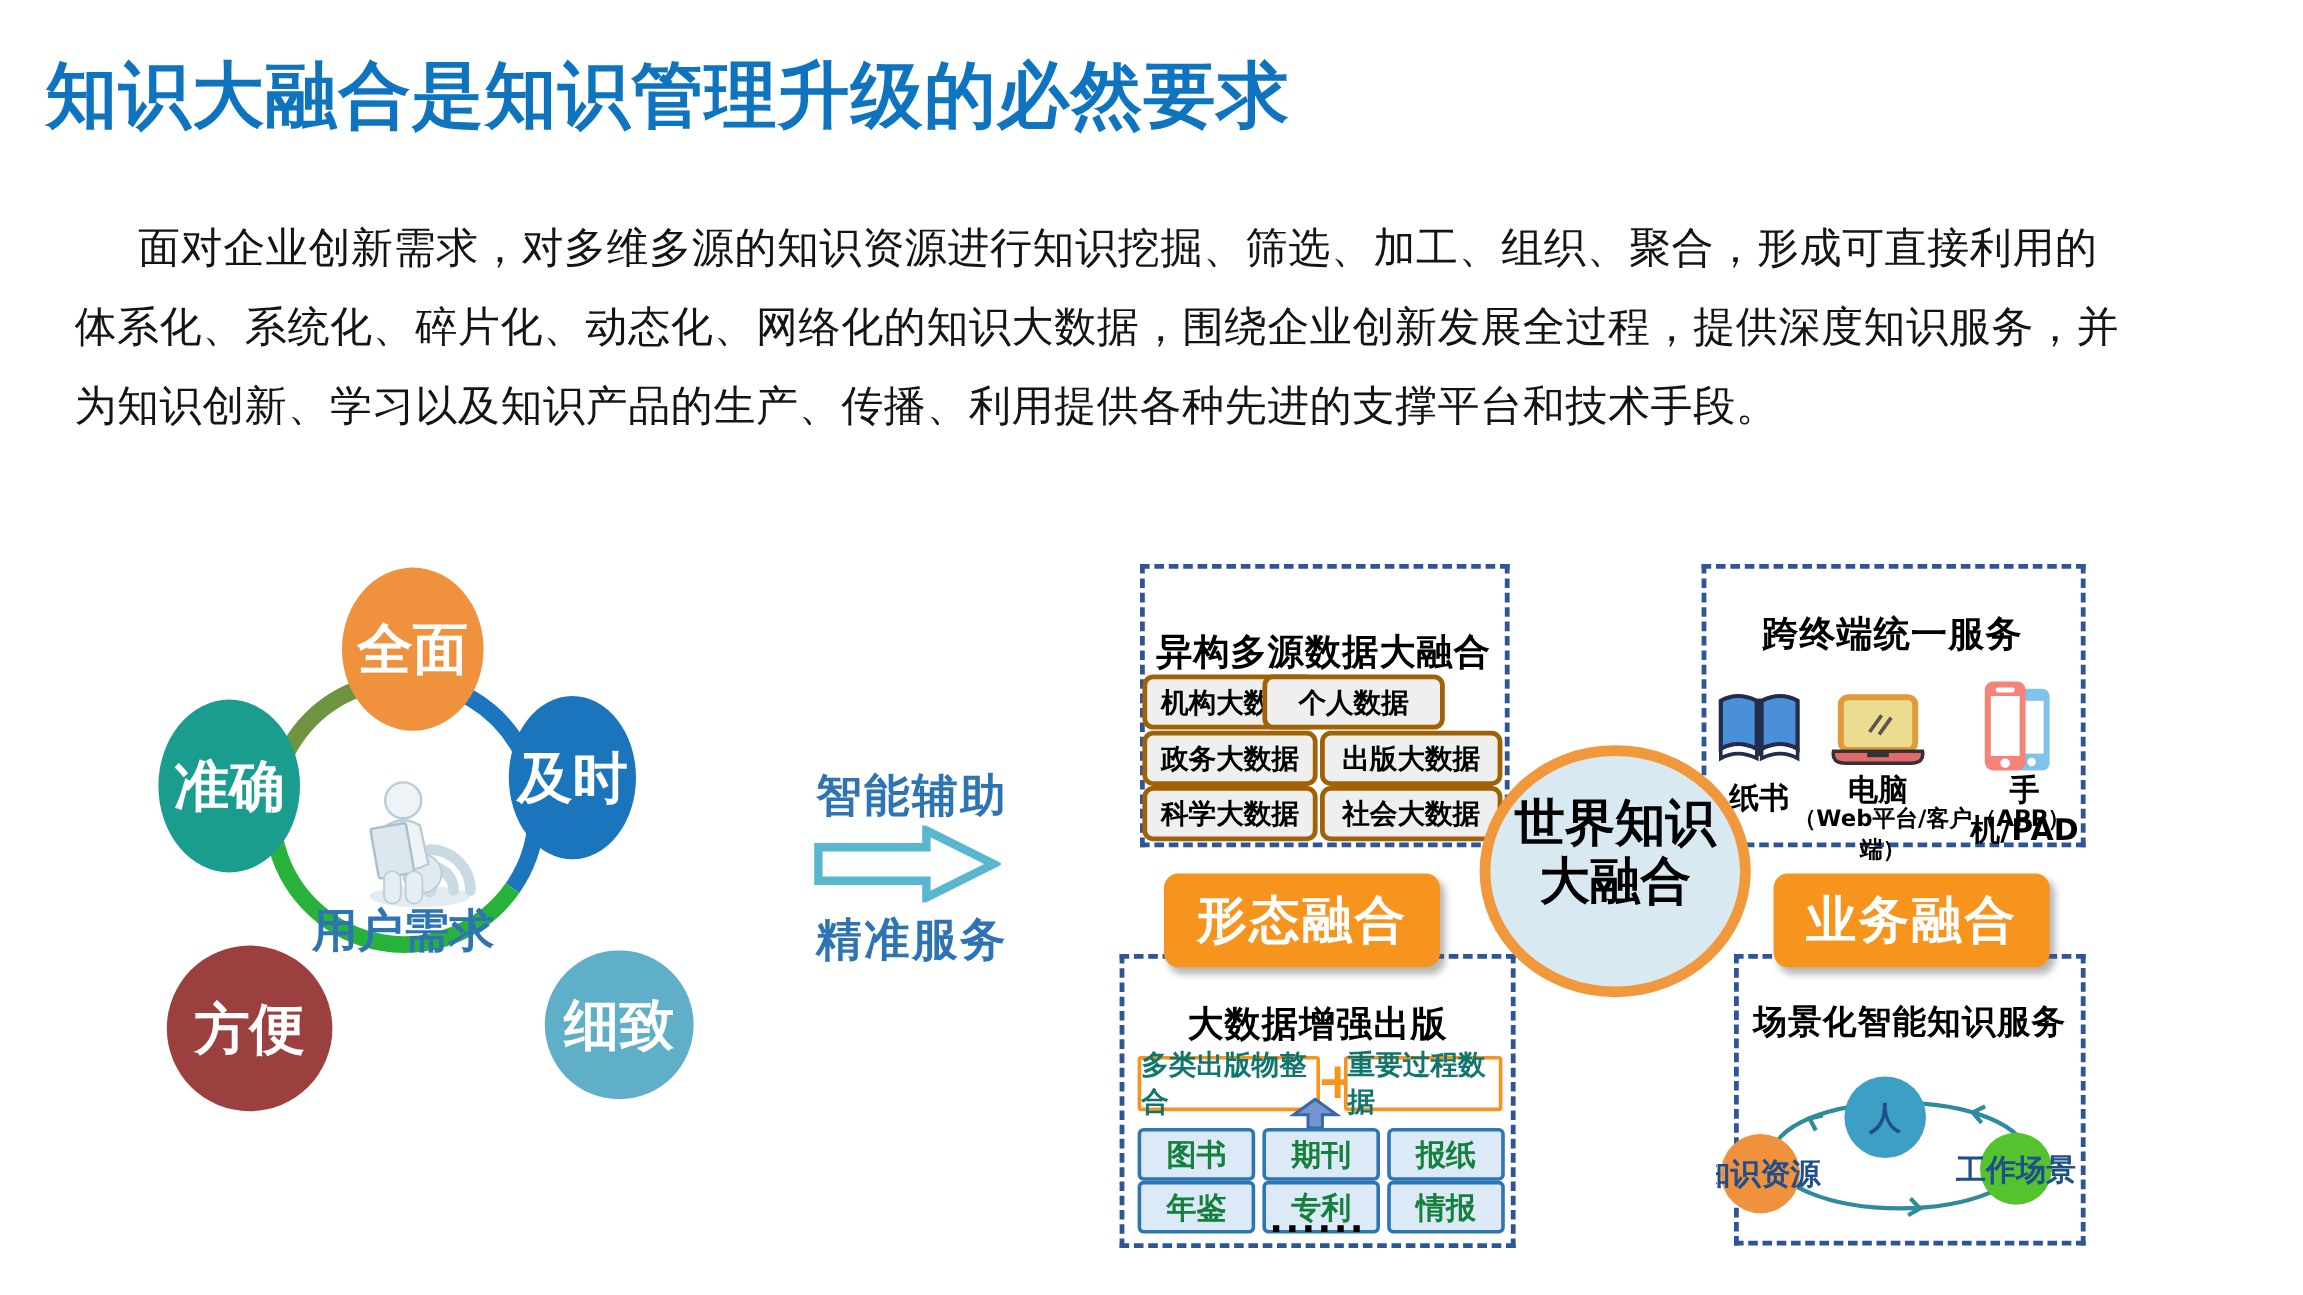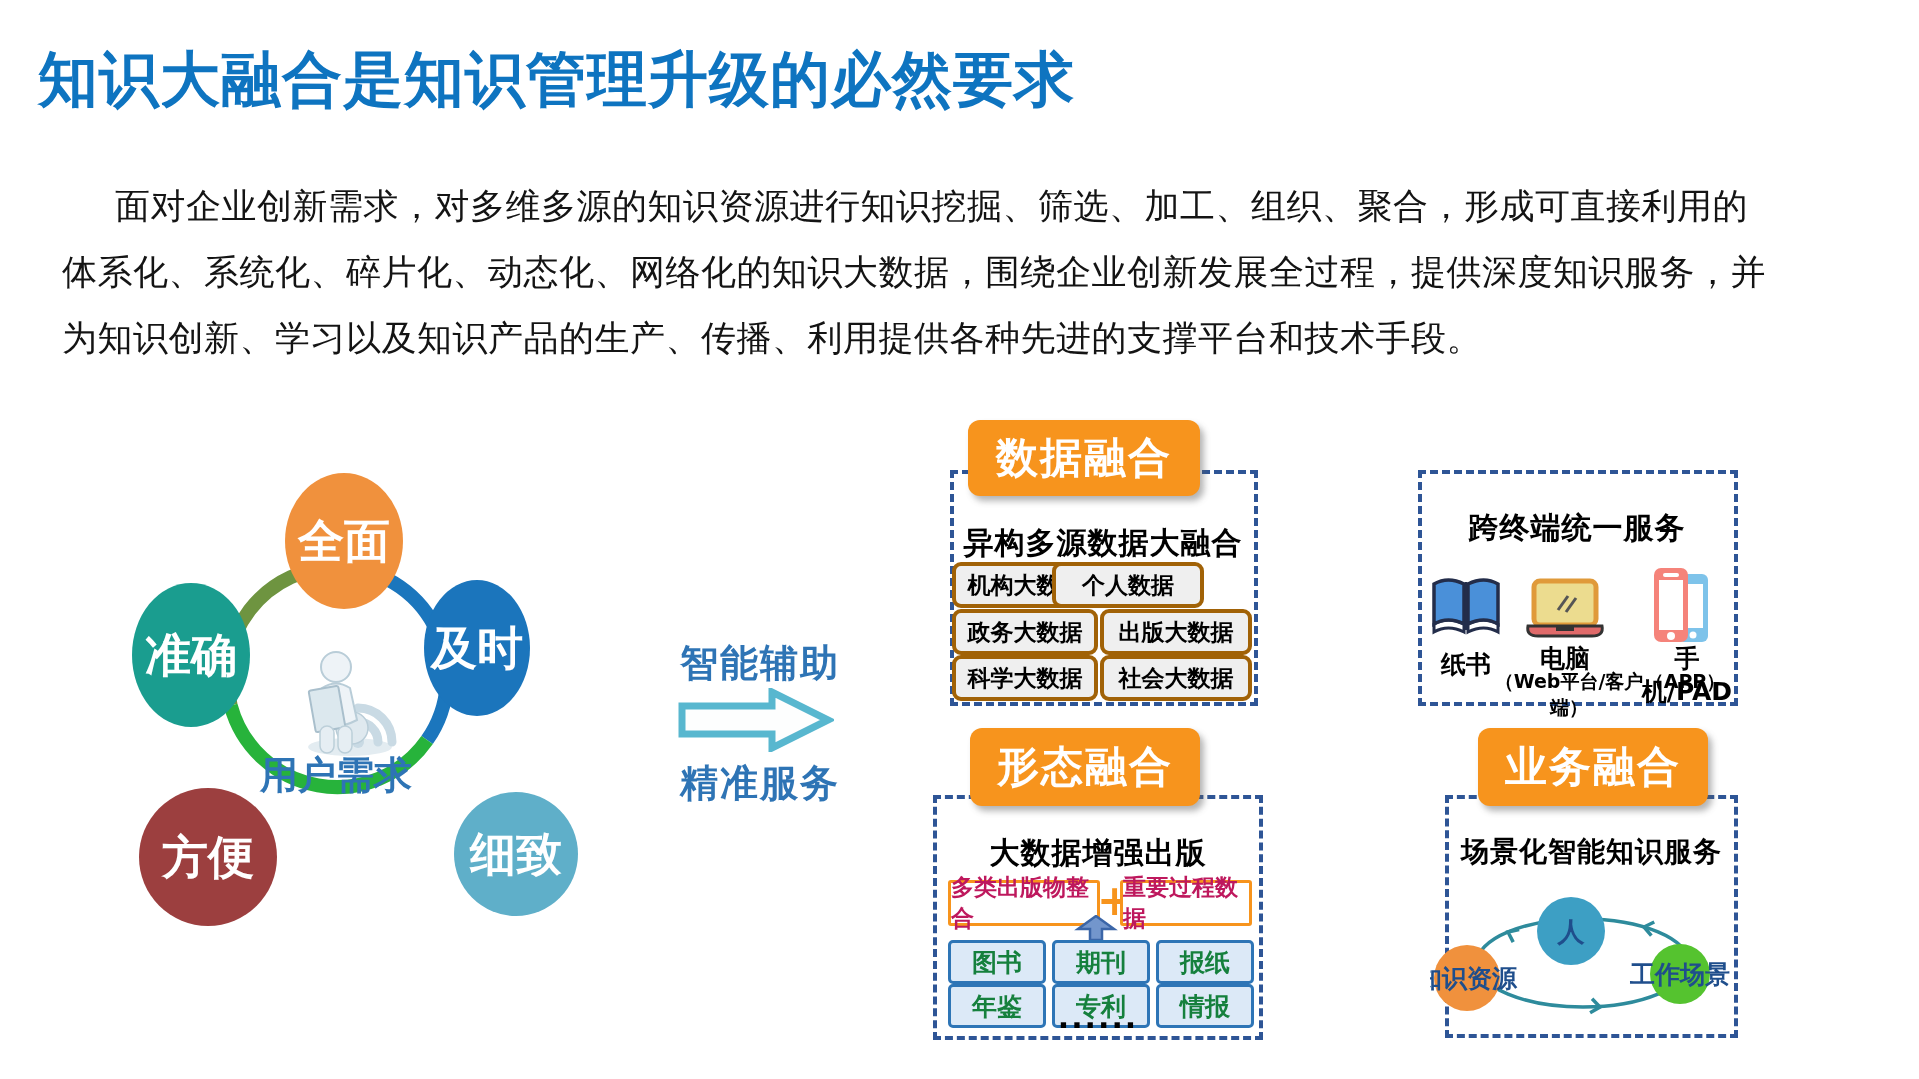--- a/index.html
+++ b/index.html
@@ -27,21 +27,21 @@
     font-size:23px;font-weight:bold;color:#000;
   }
   .pub-box{
     border:3px solid #2e75b6;border-radius:5px;background:#dce9f7;
     display:flex;align-items:center;justify-content:center;
     font-size:25px;font-weight:bold;color:#15803d;
   }
   .merge-box{
     border:3px solid #f7941d;border-radius:3px;background:#fff;
     display:flex;align-items:center;justify-content:center;
-    font-size:23px;font-weight:bold;color:#be185d;
+    font-size:23px;font-weight:bold;color:#0f766e;
   }
   .term-label{font-size:25px;font-weight:bold;color:#000;text-align:center;}
   .term-sub{font-size:19px;font-weight:bold;color:#000;text-align:center;}
   .world-circle{
     left:1233px;top:621px;width:226px;height:210px;border-radius:50%;
     background:#d9e9f1;border:9px solid #f2983c;box-sizing:border-box;z-index:5;
     display:flex;align-items:center;justify-content:center;text-align:center;
   }
   .world-text{font-size:42px;font-weight:bold;color:#000;line-height:1.15;transform:translateY(-16px);}
   .ellipsis{font-size:30px;font-weight:bold;letter-spacing:2px;color:#000;text-align:center;}
@@ -101,23 +101,20 @@
     <text x="336" y="788" text-anchor="middle" font-size="38" font-weight="bold" fill="#2e74b5">用户需求</text>
   </svg>
 
   <div class="abs blue-label" style="left:680px;top:638px;">智能辅助</div>
   <svg class="abs" style="left:678px;top:688px;" width="156" height="64" viewBox="0 0 156 64">
     <polygon points="4,18 94,18 94,4 150,32 94,60 94,46 4,46" fill="#fdfefe" stroke="#58b7cf" stroke-width="7"></polygon>
   </svg>
   <div class="abs blue-label" style="left:680px;top:758px;">精准服务</div>
 
   <div class="abs panel" style="left:950px;top:470px;width:300px;height:228px;"></div>
-  <div class="abs tab" style="left:968px;top:420px;width:232px;height:76px;">
-    <span>数据融合</span>
-  </div>
   <div class="abs panel-sub" style="left:950px;top:523px;width:306px;">异构多源数据大融合</div>
   <div class="abs data-box" style="left:952px;top:562px;width:138px;height:38px;">机构大数据</div>
   <div class="abs data-box" style="left:1052px;top:562px;width:144px;height:38px;">个人数据</div>
   <div class="abs data-box" style="left:952px;top:609px;width:138px;height:38px;">政务大数据</div>
   <div class="abs data-box" style="left:1100px;top:609px;width:144px;height:38px;">出版大数据</div>
   <div class="abs data-box" style="left:952px;top:655px;width:138px;height:38px;">科学大数据</div>
   <div class="abs data-box" style="left:1100px;top:655px;width:144px;height:38px;">社会大数据</div>
 
   <div class="abs panel" style="left:1418px;top:470px;width:312px;height:228px;"></div>
   <div class="abs panel-sub" style="left:1418px;top:508px;width:318px;">跨终端统一服务</div>
@@ -191,14 +188,20 @@
     <g>
       <circle cx="1680" cy="974" r="30" fill="#55c32f"></circle>
       <text x="1680" y="983" text-anchor="middle" font-size="25" font-weight="bold" fill="#1f4e8c">工作场景</text>
     </g>
     <g>
       <circle cx="1571" cy="931" r="34" fill="#3d9fc4"></circle>
       <text x="1571" y="941" text-anchor="middle" font-size="27" font-weight="bold" fill="#1f4e8c">人</text>
     </g>
   </svg>
 
+  <div class="abs world-circle">
+    <div class="world-text">
+      <div>世界知识</div>
+      <div>大融合</div>
+    </div>
+  </div>
 
 </div>
 
 </body></html>

